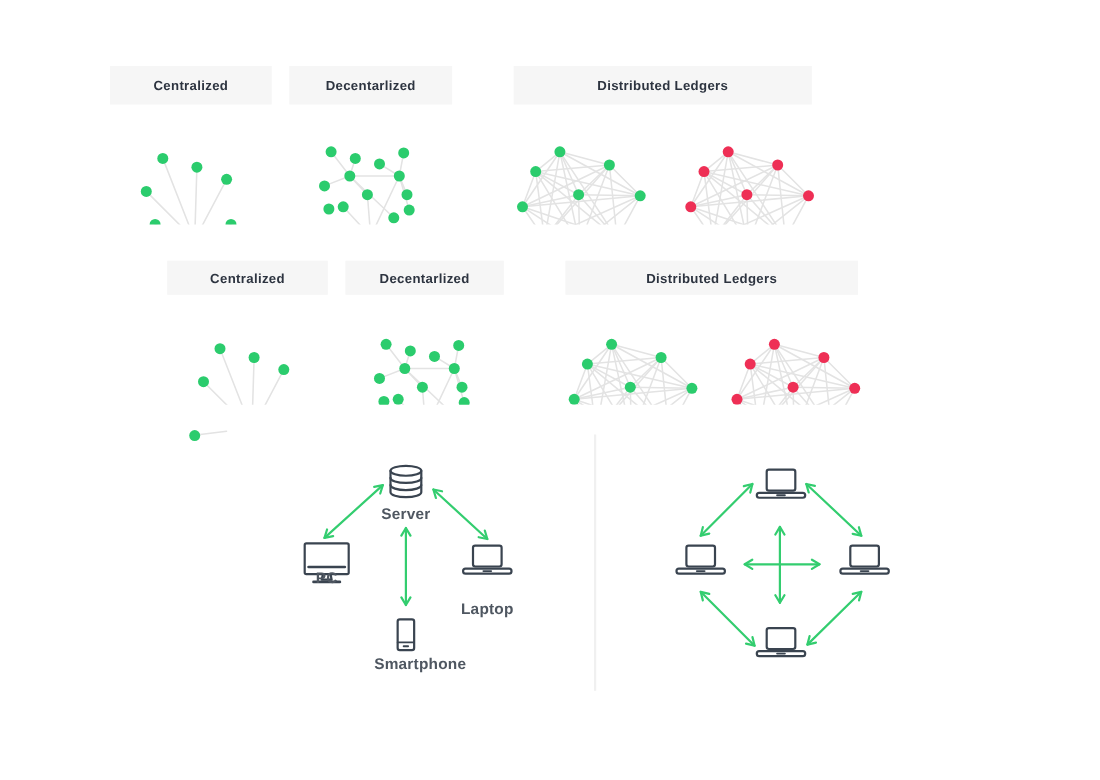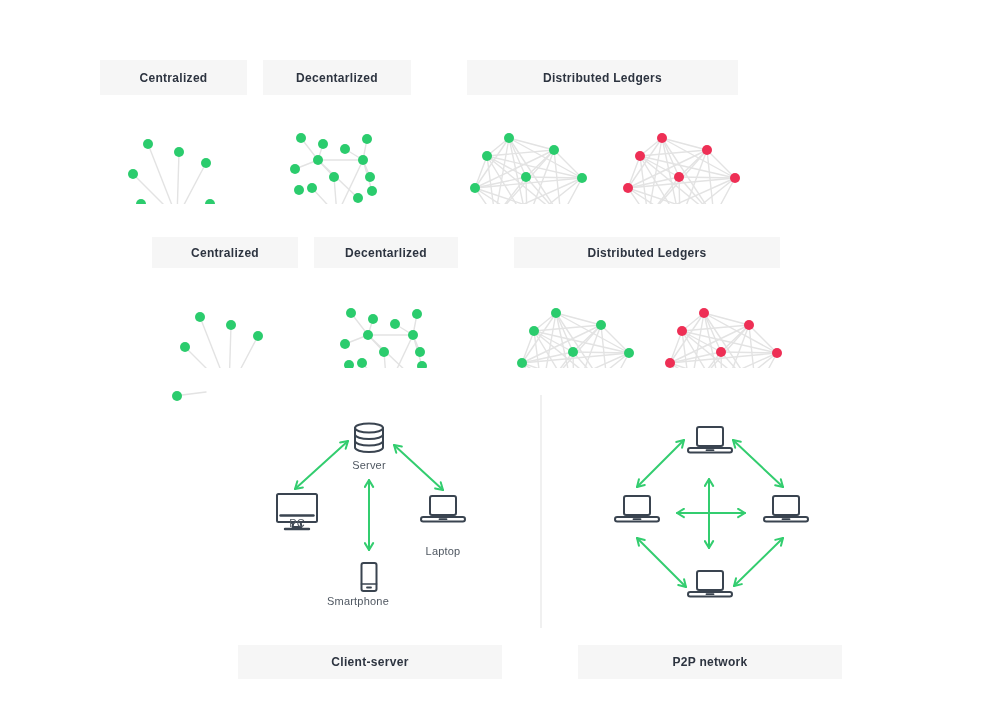--- a/index.html
+++ b/index.html
@@ -7,39 +7,37 @@
     position:relative;width:862px;height:709px;background:#ffffff;
     font-family:"Liberation Sans",sans-serif;overflow:hidden;padding-left:40px;
   }
   .topo-label{
     position:absolute;display:flex;align-items:center;justify-content:center;
     background:var(--label-bg,#f6f6f6);color:var(--label-text,#2d3440);
     font-size:12px;font-weight:bold;letter-spacing:.3px;white-space:nowrap;
   }
   .device-label{
     position:absolute;transform:translateX(-50%);
-    font-size:11px;color:var(--device-label,#4f5761);
-    letter-spacing:.2px;white-space:nowrap;
+    font-size:14px;color:var(--device-label,#4f5761);
+    letter-spacing:.2px;white-space:nowrap;font-weight:bold;
   }
   .net-svg,.bottom-svg{position:absolute;left:0;display:block;}
   .divider{position:absolute;background:var(--divider,#f0f0f0);}
 </style>
 </head>
 <body>
 
 <div class="canvas">
 
   <div class="topo-label" style="left: 100px; top: 60px; width: 147px; height: 35px;">Centralized</div>
   <div class="topo-label" style="left: 263px; top: 60px; width: 148px; height: 35px;">Decentarlized</div>
   <div class="topo-label" style="left: 467px; top: 60px; width: 271px; height: 35px;">Distributed Ledgers</div>
   <div class="topo-label" style="left: 152px; top: 237px; width: 146px; height: 31px;">Centralized</div>
   <div class="topo-label" style="left: 314px; top: 237px; width: 144px; height: 31px;">Decentarlized</div>
   <div class="topo-label" style="left: 514px; top: 237px; width: 266px; height: 31px;">Distributed Ledgers</div>
-  <div class="topo-label" style="left: 238px; top: 645px; width: 264px; height: 34px;">Client-server</div>
-  <div class="topo-label" style="left: 578px; top: 645px; width: 264px; height: 34px;">P2P network</div>
 
   <svg class="net-svg" style="top:112px" width="1000" height="92" viewBox="0 112 1000 92">
       <line x1="177" y1="218" x2="133" y2="174" stroke="#e3e3e3" stroke-width="1.4" stroke-linecap="round"></line>
       <line x1="177" y1="218" x2="148" y2="144" stroke="#e3e3e3" stroke-width="1.4" stroke-linecap="round"></line>
       <line x1="177" y1="218" x2="179" y2="152" stroke="#e3e3e3" stroke-width="1.4" stroke-linecap="round"></line>
       <line x1="177" y1="218" x2="206" y2="163" stroke="#e3e3e3" stroke-width="1.4" stroke-linecap="round"></line>
       <line x1="177" y1="218" x2="141" y2="204" stroke="#e3e3e3" stroke-width="1.4" stroke-linecap="round"></line>
       <line x1="177" y1="218" x2="210" y2="204" stroke="#e3e3e3" stroke-width="1.4" stroke-linecap="round"></line>
       <line x1="177" y1="218" x2="125" y2="223" stroke="#e3e3e3" stroke-width="1.4" stroke-linecap="round"></line>
       <circle cx="133" cy="174" r="5" fill="#2bcc6d"></circle>
@@ -362,15 +360,15 @@
       <line x1="783" y1="538" x2="734" y2="586" stroke="#33cd6f" stroke-width="2" stroke-linecap="round" marker-start="url(#ah)" marker-end="url(#ah)"></line>
       <line x1="709" y1="479" x2="709" y2="548" stroke="#33cd6f" stroke-width="2" stroke-linecap="round" marker-start="url(#ah)" marker-end="url(#ah)"></line>
       <line x1="677" y1="513" x2="745" y2="513" stroke="#33cd6f" stroke-width="2" stroke-linecap="round" marker-start="url(#ah)" marker-end="url(#ah)"></line>
     </svg>
 
   <div class="divider" style="left: 540px; top: 395px; width: 2px; height: 233px;"></div>
 
   <div class="device-label" style="left: 369px; top: 459px;">Server</div>
   <div class="device-label" style="left: 297px; top: 517px;">PC</div>
   <div class="device-label" style="left: 443px; top: 533px; margin-top: 12px;">Laptop</div>
-  <div class="device-label" style="left: 358px; top: 595px;">Smartphone</div>
+  <div class="device-label" style="left: 382px; top: 595px;">Smartphone</div>
 
 </div>
 
 </body></html>

